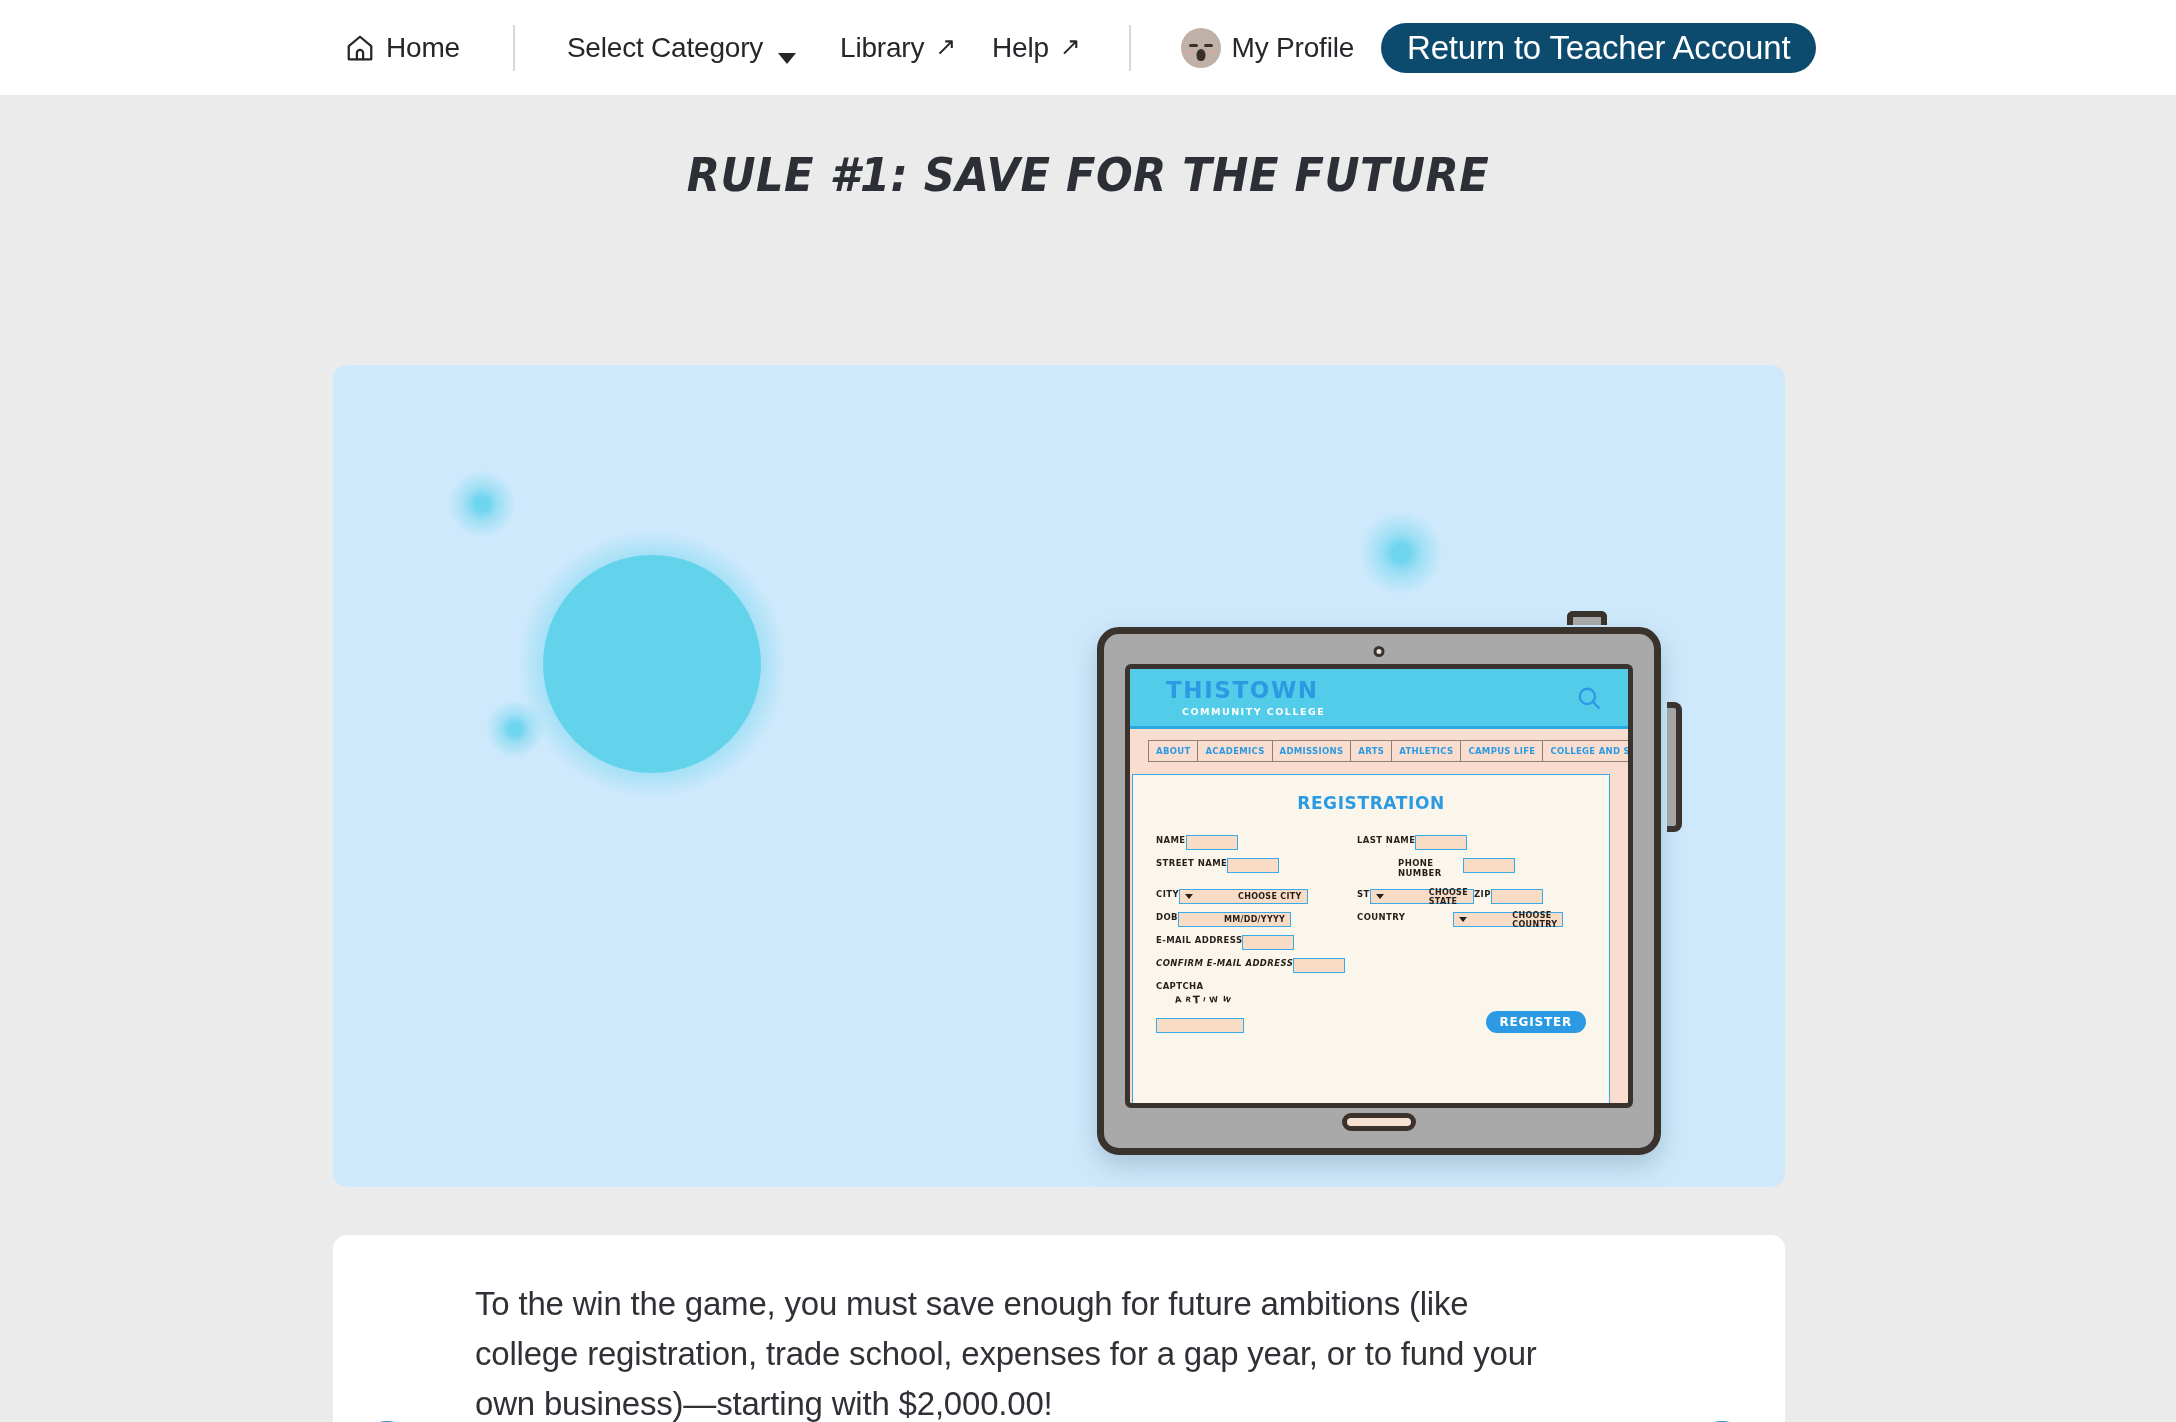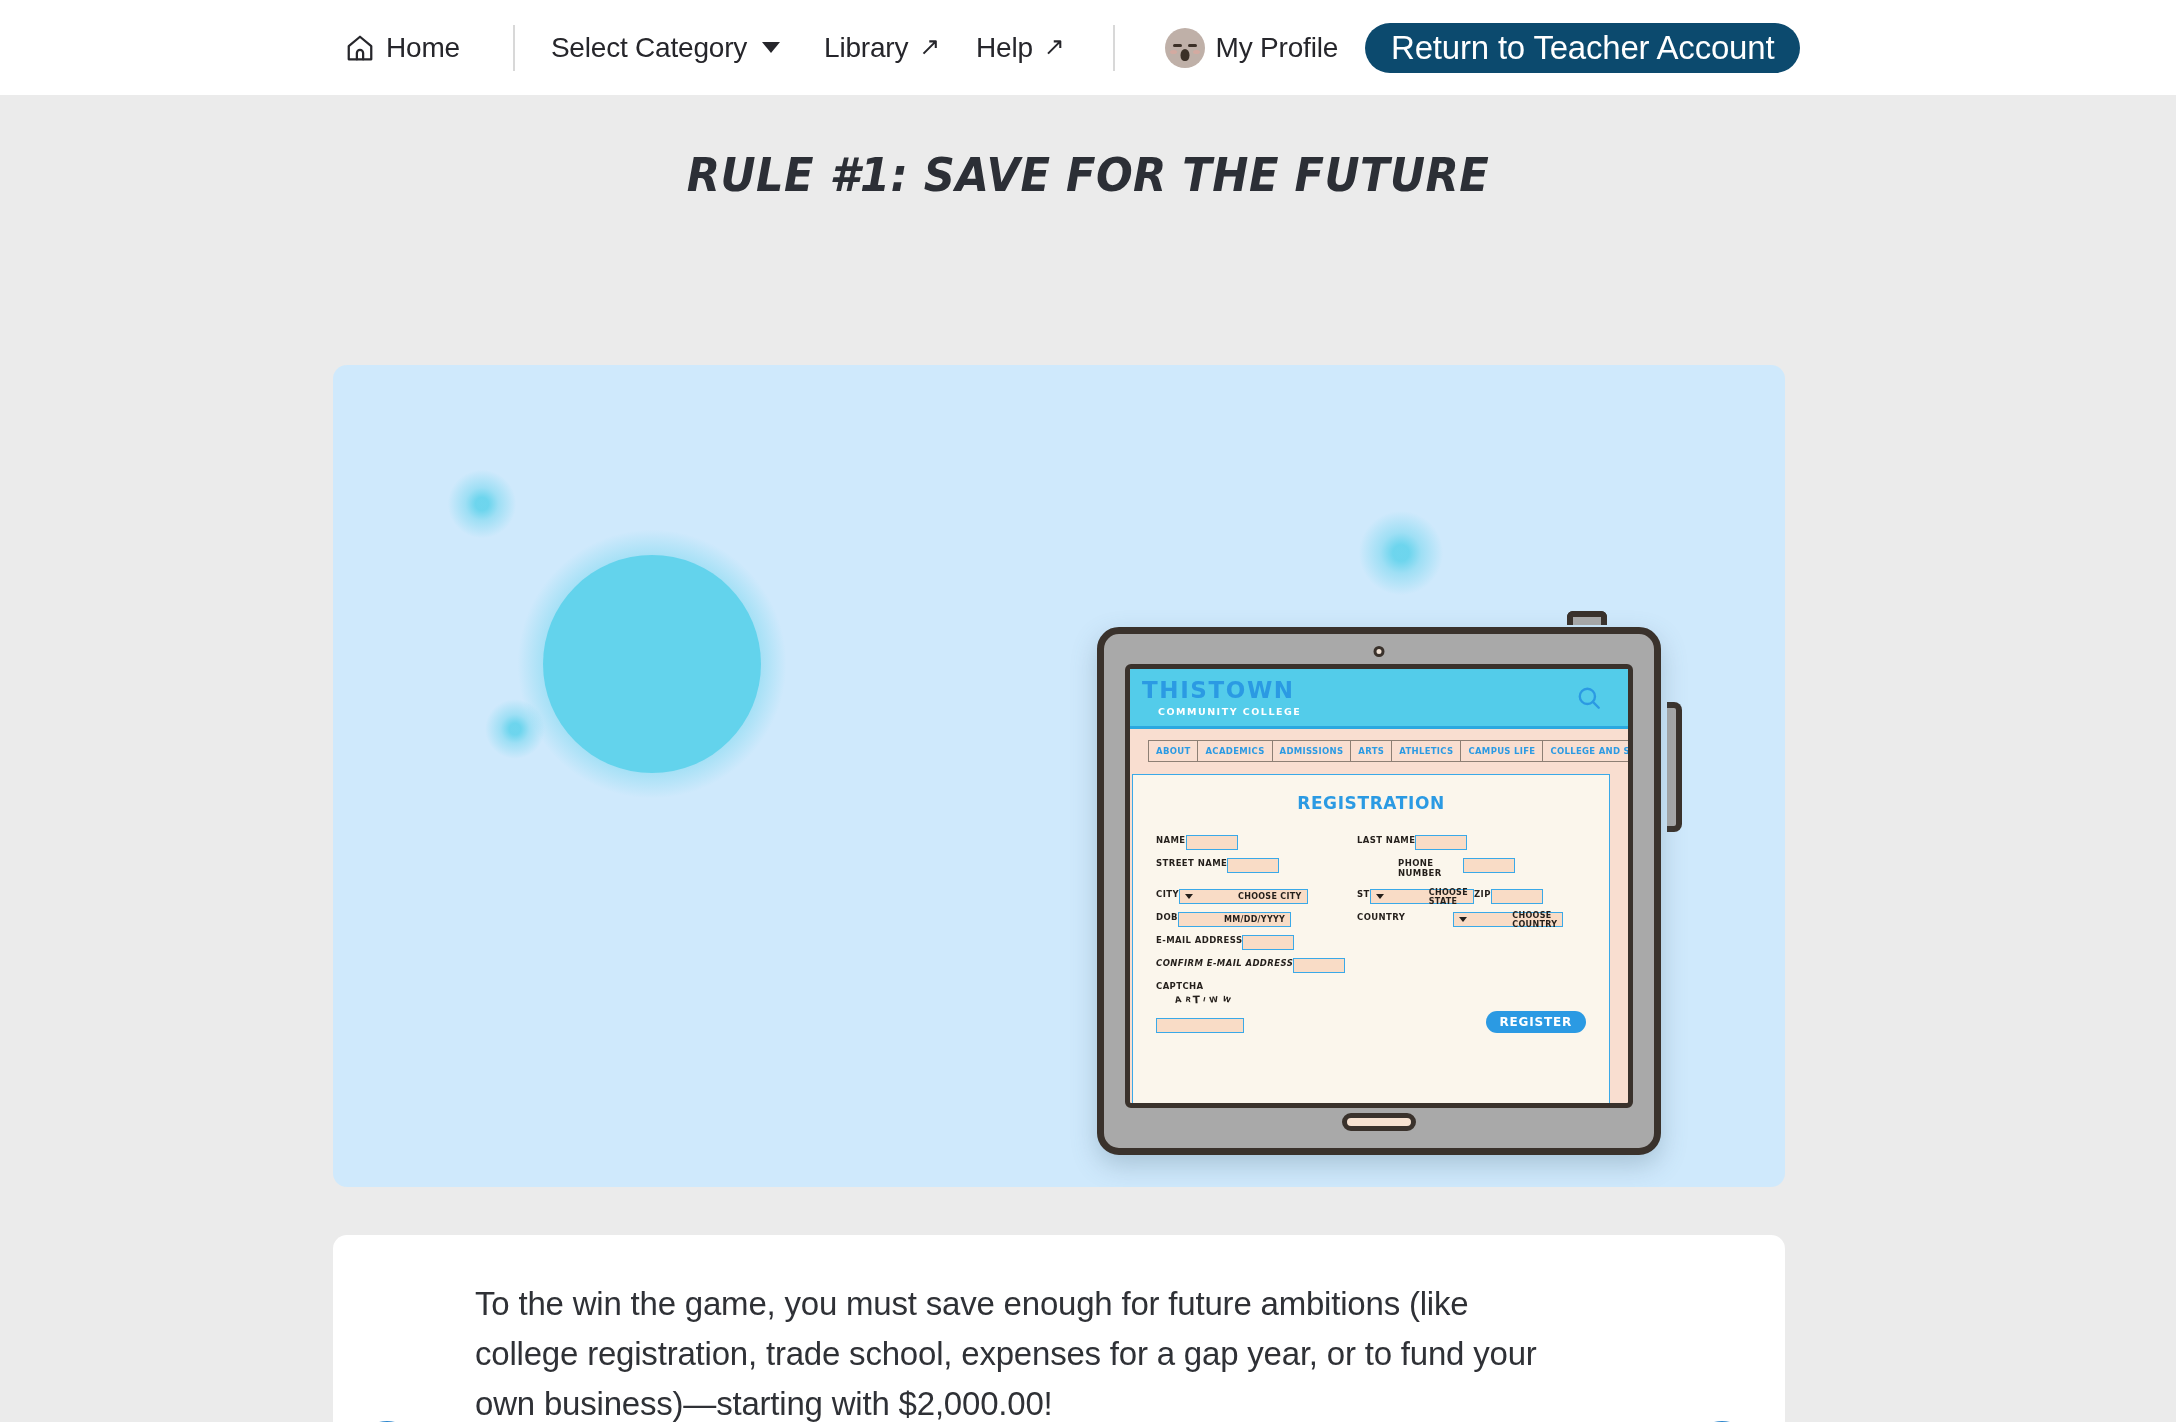--- a/index.html
+++ b/index.html
@@ -40,21 +40,21 @@
 
   .nav-home { margin-right: 53px; }
 
   .nav-divider {
     width: 2px;
     height: 46px;
     background: #d8d8d8;
     flex: 0 0 auto;
   }
 
-  .nav-select { margin-left: 36px; margin-right: 44px; }
+  .nav-select { margin-left: 52px; margin-right: 44px; align-items: flex-end; }
   .nav-library { margin-right: 36px; }
   .nav-help { margin-right: 48px; }
   .nav-profile { margin-left: 50px; margin-right: 27px; }
 
   .icon-home { width: 30px; height: 30px; display: block; }
   .caret-down {
     width: 0; height: 0;
     border-left: 9px solid transparent;
     border-right: 9px solid transparent;
     border-top: 11px solid #26262b;
@@ -246,21 +246,21 @@
     overflow: hidden;
   }
 
   
   .site-head {
     height: 60px;
     background: #53ccea;
     border-bottom: 3px solid #2aa8e0;
     display: flex;
     align-items: center;
-    padding: 0 12px;
+    padding: 0 36px;
     position: relative;
   }
   .site-logo-main {
     font-family: "DejaVu Sans", sans-serif;
     font-size: 23px;
     font-weight: 900;
     color: #2b9ae3;
     letter-spacing: 1.6px;
     line-height: 1;
   }

